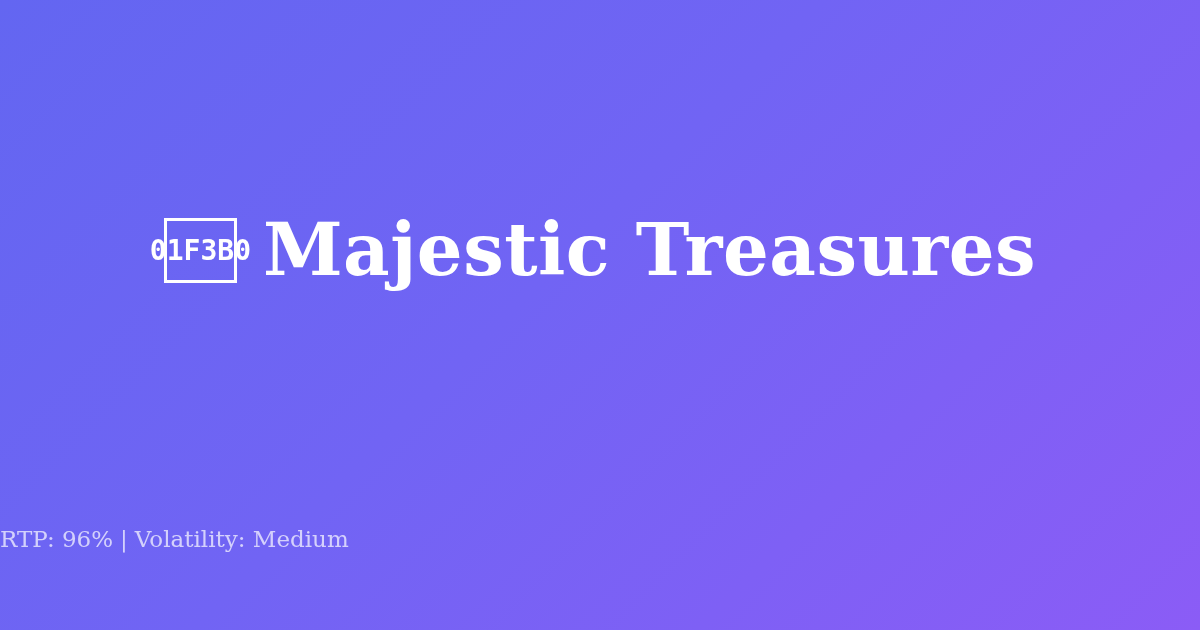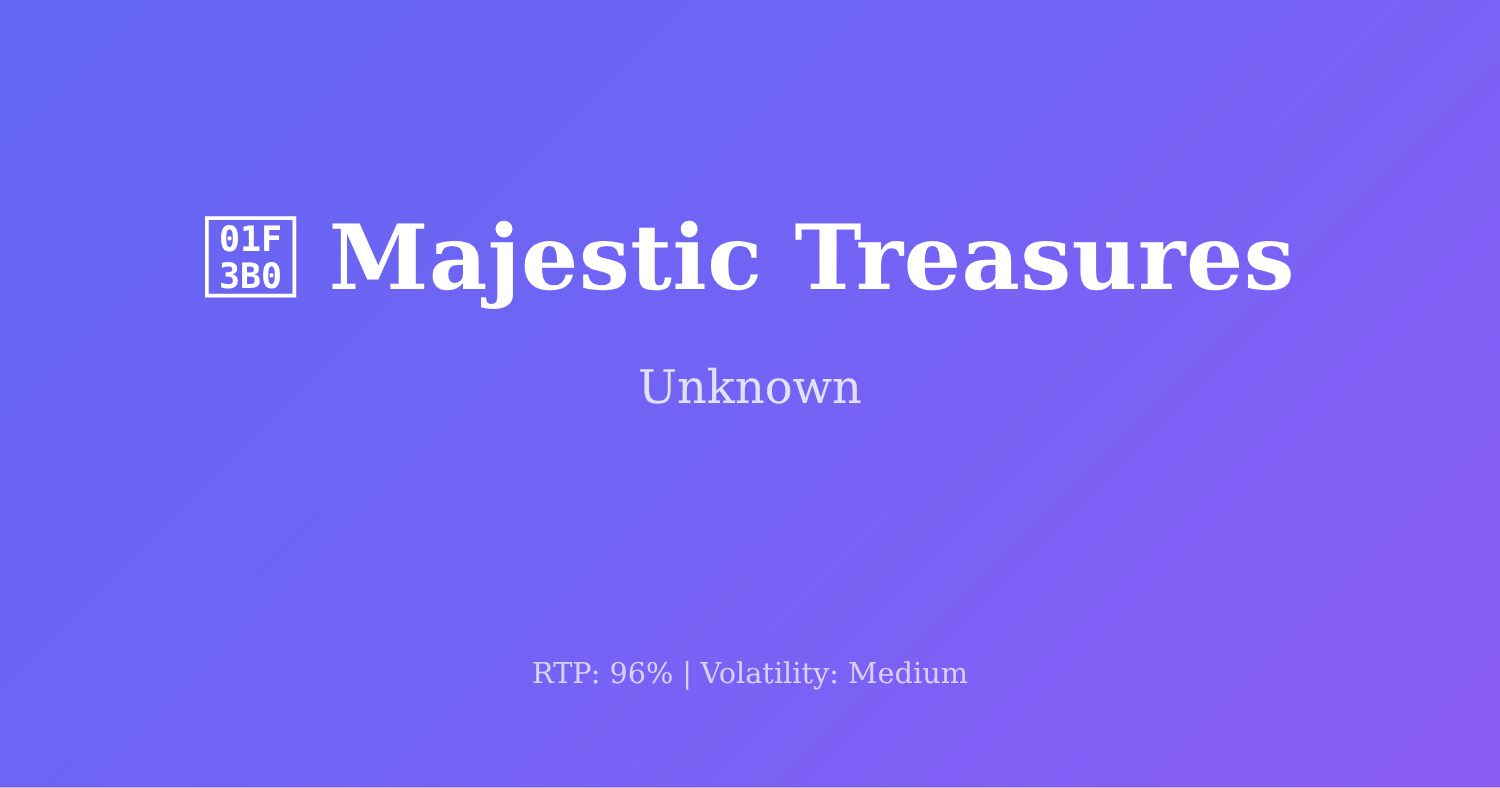--- a/index.html
+++ b/index.html
@@ -43,21 +43,21 @@
     display: flex;
     align-items: center;
     justify-content: center;
     gap: 26px;
     white-space: nowrap;
   }
 
   
   .tofu-glyph {
     display: inline-flex;
-    flex-direction: column;
+    flex-direction: row;
     align-items: center;
     justify-content: center;
     width: 73px;
     height: 65px;
     border: 3px solid #ffffff;
     color: #ffffff;
     font-family: "DejaVu Sans Mono", "Liberation Mono", monospace;
     font-size: 28px;
     font-weight: 700;
     line-height: 28px;
@@ -88,21 +88,21 @@
     font-weight: 400;
     line-height: 1.2;
   }
 
   
   .meta-line {
     position: absolute;
     left: 0;
     top: 525px;
     width: 1200px;
-    text-align: center;
+    text-align: left;
     color: rgba(255, 255, 255, 0.70);
     font-family: "DejaVu Serif", "Liberation Serif", serif;
     font-size: 23px;
     font-weight: 400;
     line-height: 1.3;
   }
   .meta-line .meta-sep {
     padding: 0 7px;
   }
 </style>
@@ -114,21 +114,20 @@
   <div class="title-block">
 
     <div class="title-row">
       <span class="tofu-glyph">
         <span class="tofu-row">01F</span>
         <span class="tofu-row">3B0</span>
       </span>
       <h1 class="game-title">Majestic Treasures</h1>
     </div>
 
-    <div class="game-provider">Unknown</div>
 
   </div>
 
   <div class="meta-line">
     <span>RTP: 96%</span><span class="meta-sep">|</span><span>Volatility: Medium</span>
   </div>
 
 </div>
 
 </body></html>

